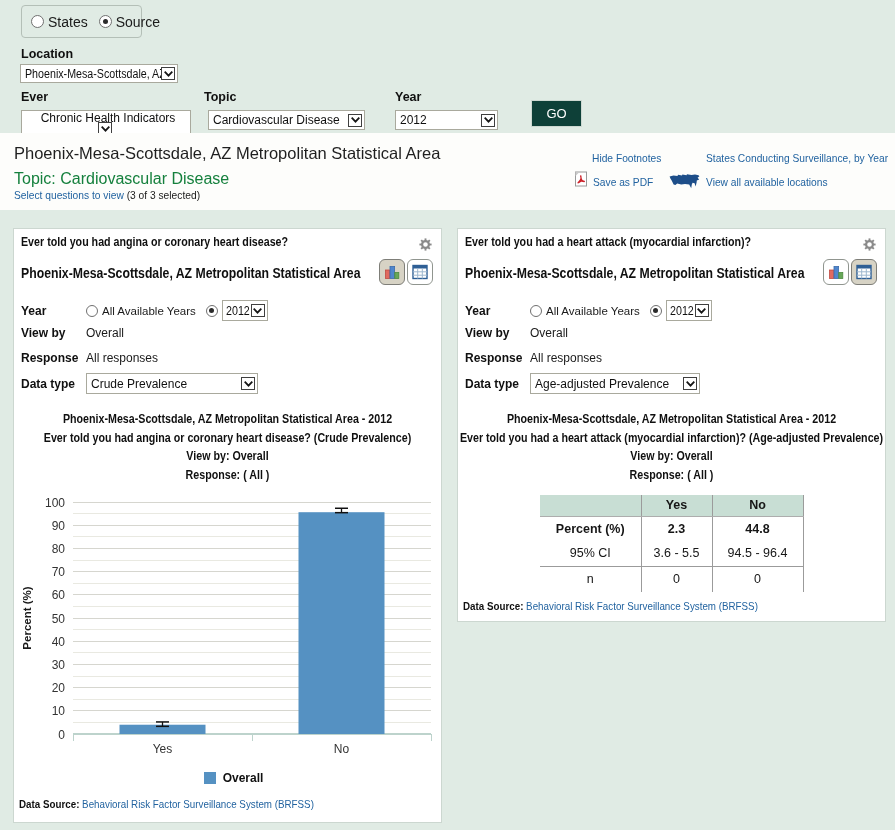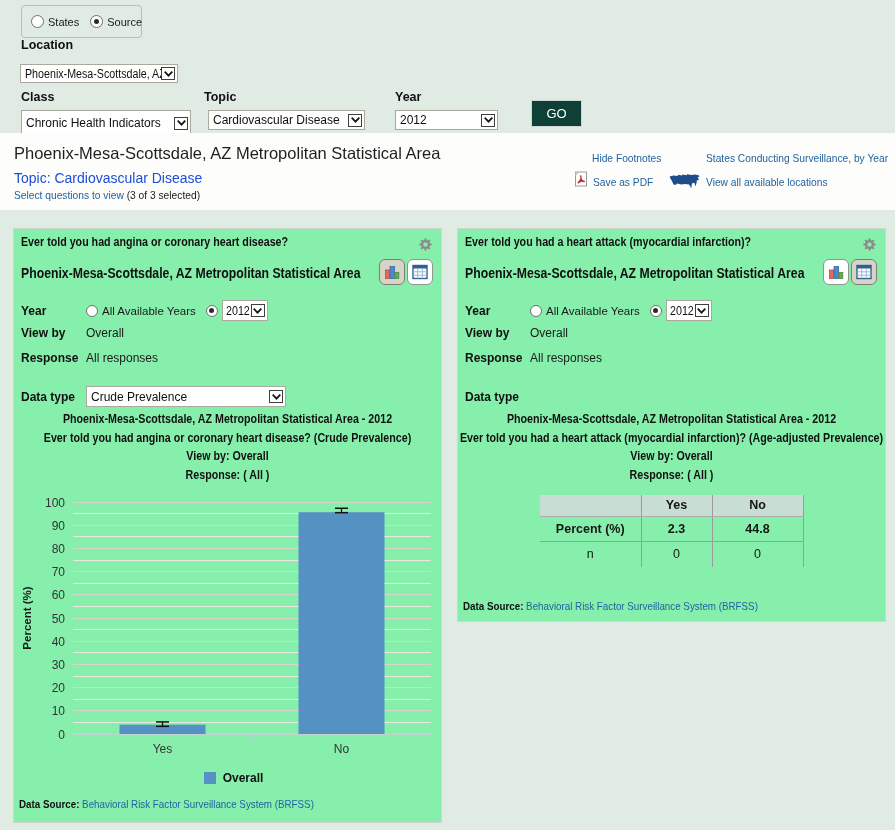--- a/index.html
+++ b/index.html
@@ -12,67 +12,67 @@
   .content   { position:absolute; left:0; top:210px; width:895px; height:620px; background:#e0ebe4; }
 
   
   .radio-box { position:absolute; left:21px; top:5px; width:121px; height:33px;
                border:1px solid #b4bfb7; border-radius:4px; display:flex; align-items:center;
                padding-left:9px; gap:4px; }
   .radio { width:13px; height:13px; border:1px solid #707070; border-radius:50%; background:#fff;
            display:inline-block; position:relative; flex:0 0 auto; }
   .radio.checked::after { content:""; position:absolute; left:3px; top:3px; width:5px; height:5px;
            border-radius:50%; background:#2b2b2b; }
-  .radio-lab { font-size:11px; color:#1a1a1a; margin-right:7px; }
+  .radio-lab { font-size:14px; color:#1a1a1a; margin-right:7px; }
   .flt-label { position:absolute; font-size:12.5px; font-weight:bold; color:#101010; }
 
   .sel { position:absolute; background:#fff; border:1px solid #a9a99d; display:flex;
          align-items:center; justify-content:space-between; }
   .sel .txt { font-size:12px; color:#101010; padding-left:4px; white-space:nowrap;
               overflow:hidden; flex:1 1 auto; }
   .cond-l { transform:scaleX(0.89); transform-origin:0 50%; white-space:nowrap; }
   .sel .arr { flex:0 0 auto; width:14px; height:13px; margin-right:2px; border:1px solid #3f3f3f;
               background:#fff; display:flex; align-items:center; justify-content:center; }
 
   .go-btn { position:absolute; left:531px; top:100px; width:51px; height:27px; background:#0e4038;
             border:1px solid #cdd8d1; color:#fff; font-size:13px; font-family:inherit;
             display:flex; align-items:center; justify-content:center; cursor:pointer; }
 
   
   .h1 { position:absolute; left:14px; top:11px; font-size:16.5px; font-weight:400; color:#1f1f1f; white-space:nowrap; }
-  .topic-line { position:absolute; left:14px; top:37px; font-size:14px; color:#1d4ed8; }
+  .topic-line { position:absolute; left:14px; top:37px; font-size:16px; color:#15803d; }
   .sel-q { position:absolute; left:14px; top:56px; font-size:11.5px; transform:scaleX(0.89); transform-origin:0 50%; white-space:nowrap; }
   a.lnk { color:#2263a0; text-decoration:none; }
   .sel-q .count { color:#1a1a1a; }
   .hdr-link { position:absolute; font-size:11.5px; white-space:nowrap; }
   a.hdr-link { transform:scaleX(0.89); transform-origin:0 50%; }
 
   
-  .card { position:absolute; width:429px; background:#86efac; border:1px solid #ccd7d0; }
+  .card { position:absolute; width:429px; background:#ffffff; border:1px solid #ccd7d0; }
   .card.left  { left:13px; top:18px; height:595px; }
   .card.right { left:457px; top:18px; height:394px; }
 
   .q-title { position:absolute; left:7px; top:6px; font-size:12px; font-weight:bold; color:#101010;
              transform:scaleX(0.89); transform-origin:0 50%; white-space:nowrap; }
   .gear { position:absolute; right:9px; top:8px; width:13px; height:13px; cursor:pointer; }
 
   .loc-title { position:absolute; left:7px; top:36px; font-size:14px; font-weight:bold; color:#101010;
                transform:scaleX(0.875); transform-origin:0 50%; white-space:nowrap; }
   .toggles { position:absolute; right:8px; top:30px; display:flex; gap:2px; }
   .tgl { width:26px; height:26px; border:1px solid #90958f; border-radius:6px; background:#fff;
          display:flex; align-items:center; justify-content:center; cursor:pointer; }
   .tgl.selected { background:#d7d3c5; border-color:#7e7e78; }
 
   .ctl-row { position:absolute; left:7px; width:410px; display:flex; align-items:center; }
   .ctl-row .lab { width:65px; font-size:12px; font-weight:bold; color:#101010; flex:0 0 auto; }
   .ctl-row .val { font-size:12px; color:#1a1a1a; }
   .row-year  { top:71px;  height:21px; }
   .row-view  { top:96px;  height:15px; }
   .row-resp  { top:121px; height:15px; }
-  .row-dtype { top:157px; height:21px; }
+  .row-dtype { top:144px; height:21px; }
   .year-opts { display:flex; align-items:center; gap:4px; margin-left:0px; }
   .year-opts .radio { width:12px; height:12px; }
   .year-opts .radio.checked::after { left:2.5px; top:2.5px; }
   .year-opts .olab { font-size:11.5px; margin-right:6px; }
   .sel.inline { position:relative; }
 
   .chart-titles { position:absolute; left:0; top:181px; width:100%;
                   display:flex; flex-direction:column; align-items:center;
                   font-size:12px; font-weight:bold; color:#101010; line-height:18.6px;
                   transform:scaleX(0.89); transform-origin:50% 0; }
@@ -105,32 +105,32 @@
 <body>
 
 <div class="filters">
   <div class="radio-box">
     <span class="radio"></span>
     <span class="radio-lab">States</span>
     <span class="radio checked"></span>
     <span class="radio-lab">Source</span>
   </div>
 
-  <span class="flt-label" style="left:21px; top:38px;">Location</span>
+  <span class="flt-label" style="left:21px; top:47px;">Location</span>
   <div class="sel" style="left:20px; top:64px; width:158px; height:19px;">
     <span class="txt"><span class="cond-l" style="display:inline-block;">Phoenix-Mesa-Scottsdale, AZ</span></span>
     <span class="arr">
       <svg width="9" height="6" viewBox="0 0 9 6">
           <polyline points="0.7,0.7 4.5,4.6 8.3,0.7" fill="none" stroke="#151515" stroke-width="1.8"></polyline>
         </svg>
     </span>
   </div>
 
-  <span class="flt-label" style="left:21px; top:90px;">Class</span>
-  <div class="sel" style="left:21px; top:110px; width:170px; height:26px;">
+  <span class="flt-label" style="left:21px; top:90px;">Ever</span>
+  <div class="sel" style="left:21px; top:110px; width:170px; height:26px;flex-direction:column;">
     <span class="txt">Chronic Health Indicators</span>
     <span class="arr">
       <svg width="9" height="6" viewBox="0 0 9 6">
           <polyline points="0.7,0.7 4.5,4.6 8.3,0.7" fill="none" stroke="#151515" stroke-width="1.8"></polyline>
         </svg>
     </span>
   </div>
 
   <span class="flt-label" style="left:204px; top:90px;">Topic</span>
   <div class="sel" style="left:208px; top:110px; width:157px; height:20px;">
@@ -239,21 +239,21 @@
     <div class="ctl-row row-view">
       <span class="lab">View by</span>
       <span class="val">Overall</span>
     </div>
     <div class="ctl-row row-resp">
       <span class="lab">Response</span>
       <span class="val">All responses</span>
     </div>
     <div class="ctl-row row-dtype">
       <span class="lab">Data type</span>
-      <span class="sel inline" style="width:200px; height:21px;align-items:center;">
+      <span class="sel inline" style="width:172px; height:21px;align-items:center;">
         <span class="txt">Crude Prevalence</span>
         <span class="arr">
           <svg width="9" height="6" viewBox="0 0 9 6">
               <polyline points="0.7,0.7 4.5,4.6 8.3,0.7" fill="none" stroke="#151515" stroke-width="1.8"></polyline>
             </svg>
         </span>
       </span>
     </div>
 
     <div class="chart-titles">
@@ -378,20 +378,28 @@
     <div class="ctl-row row-view">
       <span class="lab">View by</span>
       <span class="val">Overall</span>
     </div>
     <div class="ctl-row row-resp">
       <span class="lab">Response</span>
       <span class="val">All responses</span>
     </div>
     <div class="ctl-row row-dtype">
       <span class="lab">Data type</span>
+      <span class="sel inline" style="width:170px; height:21px;">
+        <span class="txt">Age-adjusted Prevalence</span>
+        <span class="arr">
+          <svg width="9" height="6" viewBox="0 0 9 6">
+              <polyline points="0.7,0.7 4.5,4.6 8.3,0.7" fill="none" stroke="#151515" stroke-width="1.8"></polyline>
+            </svg>
+        </span>
+      </span>
     </div>
 
     <div class="chart-titles">
       <div>Phoenix-Mesa-Scottsdale, AZ Metropolitan Statistical Area - 2012</div>
       <div>Ever told you had a heart attack (myocardial infarction)? (Age-adjusted Prevalence)</div>
       <div>View by: Overall</div>
       <div>Response: ( All )</div>
     </div>
 
     <table class="dtable">
@@ -406,20 +414,25 @@
           <th>Yes</th>
           <th>No</th>
         </tr>
       </thead>
       <tbody>
         <tr class="r-pct">
           <td>Percent (%)</td>
           <td>2.3</td>
           <td>44.8</td>
         </tr>
+        <tr class="r-ci">
+          <td>95% CI</td>
+          <td>3.6 - 5.5</td>
+          <td>94.5 - 96.4</td>
+        </tr>
         <tr class="r-n">
           <td>n</td>
           <td>0</td>
           <td>0</td>
         </tr>
       </tbody>
     </table>
 
     <div class="datasource">
       <span class="dsl">Data Source:</span>

